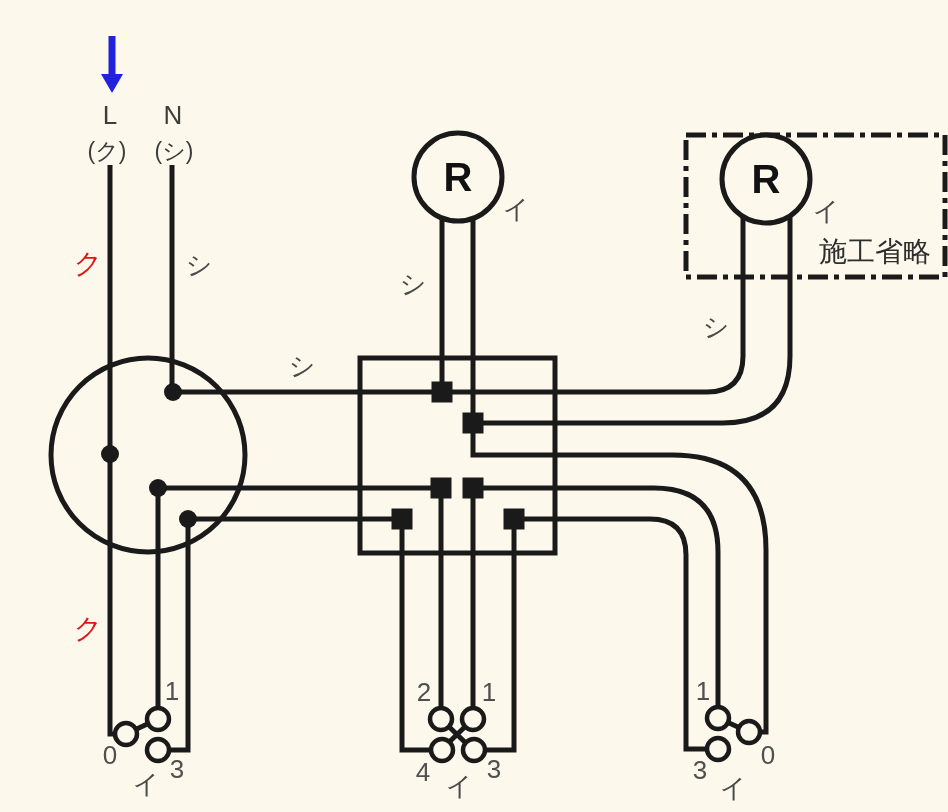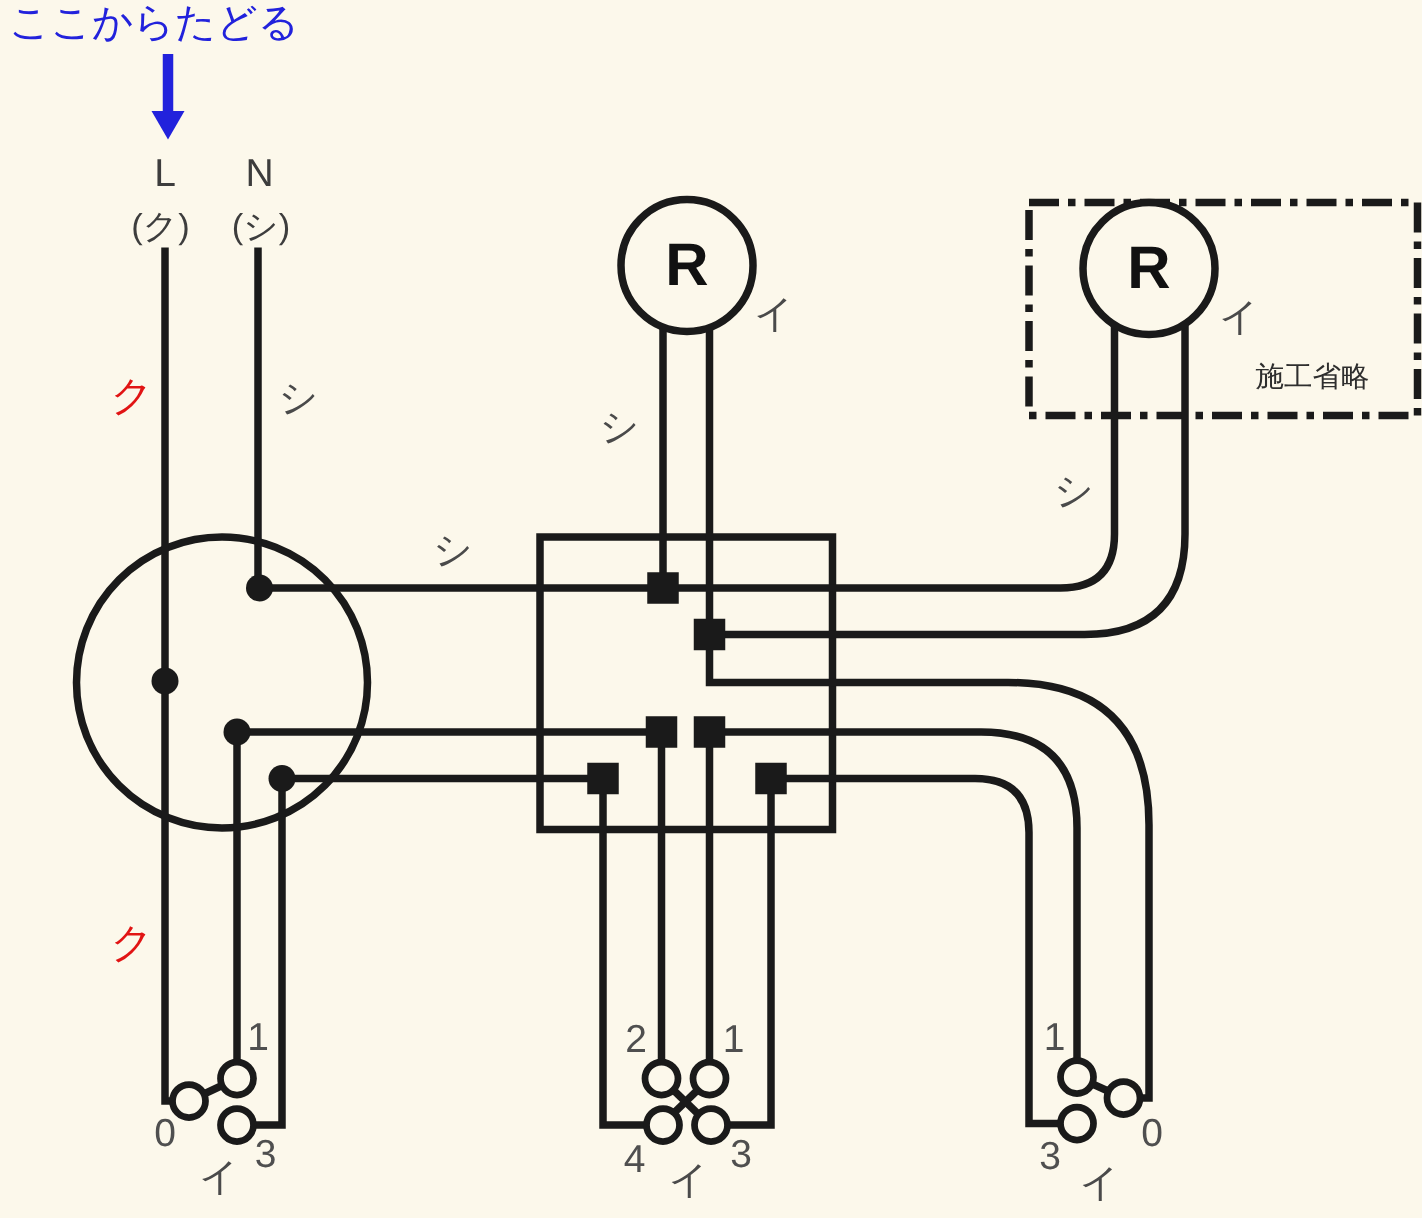--- a/index.html
+++ b/index.html
@@ -25,21 +25,21 @@
     white-space:nowrap;
     line-height:1;
   }
   .guide  { color:#2222DC; font-size:27px; }
   .srcterm{ color:#3D3D3D; font-size:26px; }
   .srcwire{ color:#3D3D3D; font-size:23px; }
   .red    { color:#E11414; font-size:28px; }
   .gray   { color:#4A4A4A; font-size:26px; }
   .num    { color:#4F4F4F; font-size:26px; }
   .lamp-r { color:#111111; font-size:40px; font-weight:600; }
-  .omit   { color:#2E2E2E; font-size:19px; }
+  .omit   { color:#2E2E2E; font-size:28px; }
 </style>
 </head>
 <body>
 
 <div id="app">
 
   <svg id="wiring-svg" width="948" height="812" viewBox="0 0 948 812">
 
     <rect x="686" y="135" width="259" height="142" fill="none" stroke="#1A1A1A" stroke-width="5" stroke-dasharray="20 6 5 6"></rect>
 
@@ -105,21 +105,20 @@
 
     <circle cx="458" cy="177" r="44" fill="#FCF8EB" stroke="#1A1A1A" stroke-width="5"></circle>
     <circle cx="766" cy="179" r="44" fill="#FCF8EB" stroke="#1A1A1A" stroke-width="5"></circle>
 
     <g fill="#2222DC">
       <rect x="108.5" y="36" width="7" height="40"></rect>
       <polygon points="101,74 123,74 112,93"></polygon>
     </g>
   </svg>
 
-  <span class="lbl-tl guide" style="left:6px; top:2px">ここからたどる</span>
 
   <span class="lbl srcterm" style="left:110px; top:115px">L</span>
   <span class="lbl srcterm" style="left:173px; top:115px">N</span>
   <span class="lbl srcwire" style="left:107px; top:151px">(ク)</span>
   <span class="lbl srcwire" style="left:174px; top:151px">(シ)</span>
 
   <span class="lbl red" style="left:88px; top:264px">ク</span>
   <span class="lbl red" style="left:88px; top:629px">ク</span>
 
   <span class="lbl gray" style="left:199px; top:265px">シ</span>

